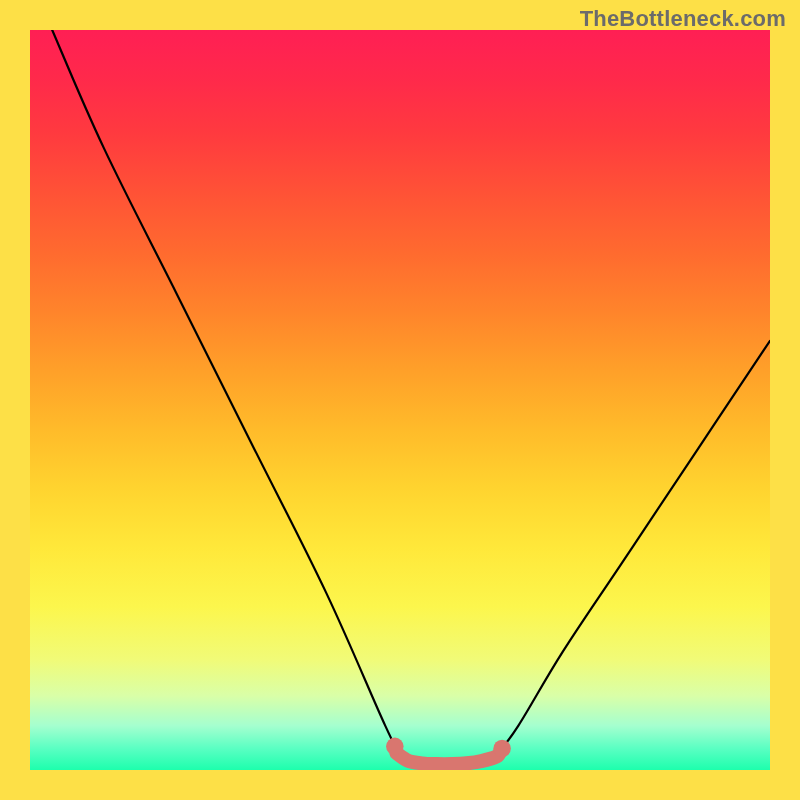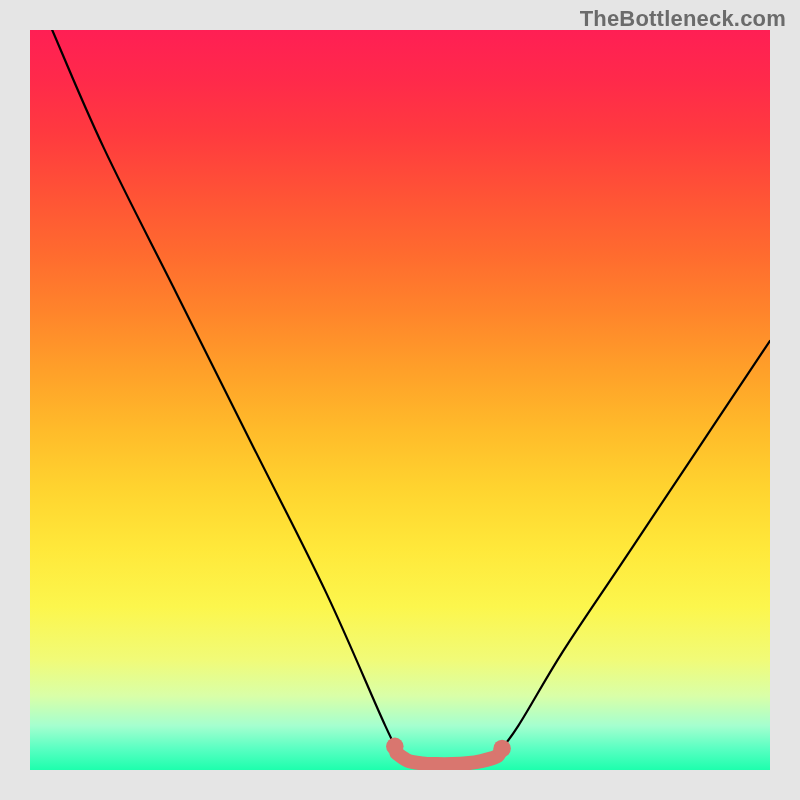--- a/index.html
+++ b/index.html
@@ -1,21 +1,21 @@
 <!DOCTYPE html>
 <html><head>
 <meta charset="utf-8">
 <style>
   * { margin: 0; padding: 0; box-sizing: border-box; }
   html, body { width: 800px; height: 800px; overflow: hidden; background: #000; }
   .stage {
     position: relative;
     width: 800px;
     height: 800px;
-    background: #e5e5e5;
+    background: #fde047;
   }
   .watermark {
     position: absolute;
     top: 6px;
     right: 14px;
     font-family: Arial, Helvetica, sans-serif;
     font-size: 22px;
     font-weight: 600;
     color: #6b6b6b;
     letter-spacing: 0.2px;

